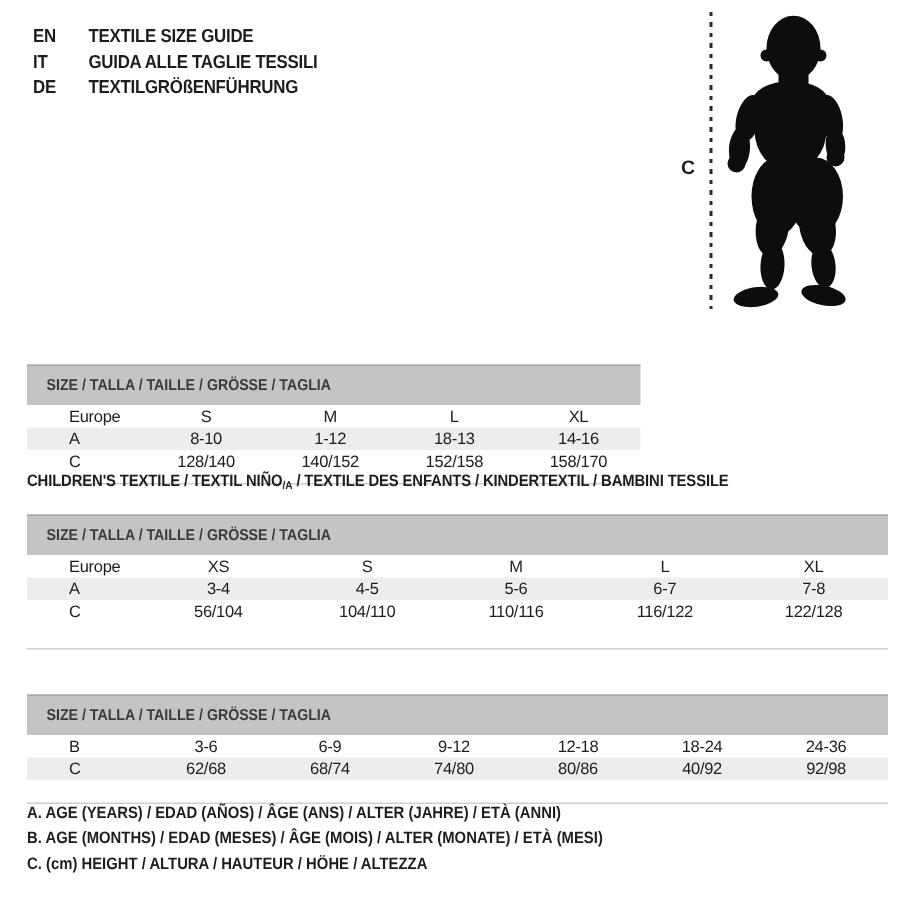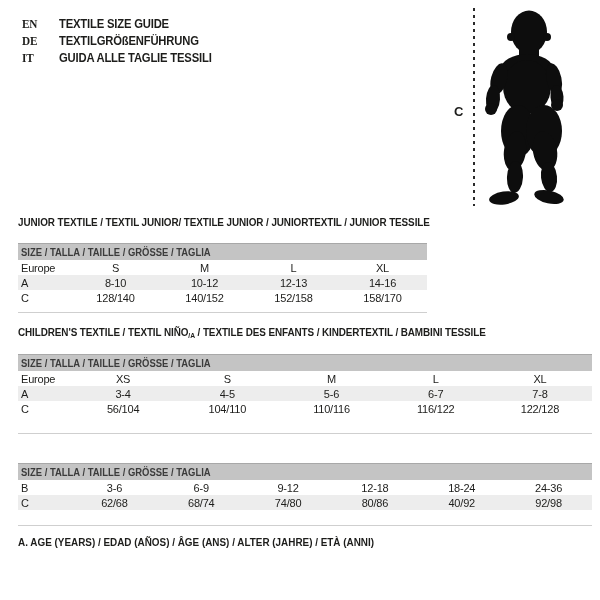--- a/index.html
+++ b/index.html
@@ -3,67 +3,67 @@
 <meta charset="utf-8">
 <style>
   html,body{margin:0;padding:0;background:#fff;}
   #app{position:relative;width:600px;height:600px;background:#ffffff;overflow:hidden;
        font-family:"Liberation Sans",sans-serif;color:#1d1d1b;}
   .cond{display:inline-block;transform:scaleX(.9);transform-origin:0 50%;white-space:nowrap;}
 
   
   #langs{position:absolute;left:22px;top:16px;}
   .lang-row{display:flex;line-height:17px;font-weight:bold;font-size:12.5px;letter-spacing:-.2px;}
-  .lang-code{width:37px;flex:0 0 37px;font-family:Liberation Serif, serif;}
+  .lang-code{width:37px;flex:0 0 37px;}
 
   
   #height-line{position:absolute;left:473px;top:8px;width:2px;height:198px;
        background:repeating-linear-gradient(to bottom,#2a2a2a 0 3px,transparent 3px 7px);}
   #height-label{position:absolute;left:454px;top:104px;font-weight:bold;font-size:13px;}
   #silhouette{position:absolute;left:482px;top:9px;}
 
   
   .section{position:absolute;left:18px;}
   #sec0{top:215px;width:409px;height:102px;}
-  #sec1{top:325px;width:574px;height:112px;}
+  #sec1{top:314px;width:574px;height:112px;}
   #sec2{top:426px;width:574px;height:102px;}
   .section-title{font-weight:bold;font-size:11px;line-height:15px;letter-spacing:-.1px;}
   .section-title .sub{font-size:7.5px;position:relative;top:2px;}
   .size-table{position:absolute;left:0;right:0;border-bottom:1px solid #cfcfcf;}
   #sec0 .size-table{top:28px;padding-bottom:7px;}
   #sec1 .size-table{top:29px;padding-bottom:17px;}
   #sec2 .size-table{top:37px;padding-bottom:15px;}
-  .size-bar{height:17px;background:#c4c4c4;border-top:1px solid #a8a8a8;display:flex;
-       align-items:center;padding-left:3px;box-sizing:border-box;font-weight:bold;
+  .size-bar{height:27px;background:#c4c4c4;border-top:1px solid #a8a8a8;display:flex;
+       align-items:center;padding-left:13px;box-sizing:border-box;font-weight:bold;
        font-size:10.5px;color:#3b3b3b;}
   .trow{display:flex;height:15px;align-items:center;font-size:11px;letter-spacing:-.2px;}
   .trow.shaded{background:#ededed;}
-  .rlabel{flex:0 0 50px;padding-left:3px;}
+  .rlabel{flex:0 0 50px;padding-left:3px;margin-left:25px;}
   .cell{flex:1;text-align:center;}
 
   
   #notes{position:absolute;left:18px;top:534px;font-weight:bold;font-size:11px;line-height:17.2px;}
 </style>
 </head>
 <body>
 
 <div id="app">
 
   <div id="langs">
     <div class="lang-row">
       <span class="lang-code"><span class="cond">EN</span></span>
       <span><span class="cond">TEXTILE SIZE GUIDE</span></span>
     </div>
     <div class="lang-row">
+      <span class="lang-code"><span class="cond">IT</span></span>
+      <span><span class="cond">GUIDA ALLE TAGLIE TESSILI</span></span>
+    </div>
+    <div class="lang-row">
       <span class="lang-code"><span class="cond">DE</span></span>
       <span><span class="cond">TEXTILGRÖßENFÜHRUNG</span></span>
-    </div>
-    <div class="lang-row">
-      <span class="lang-code"><span class="cond">IT</span></span>
-      <span><span class="cond">GUIDA ALLE TAGLIE TESSILI</span></span>
     </div>
   </div>
 
   <div id="height-line"></div>
   <div id="height-label">C</div>
   <div id="silhouette">
     <svg viewBox="0 0 90 197" width="90" height="197" aria-hidden="true">
       <g fill="#0d0d0d">
         <ellipse cx="47" cy="23" rx="18" ry="21.5"></ellipse>
         <circle cx="29" cy="28" r="4"></circle>
@@ -83,40 +83,37 @@
         <ellipse cx="33" cy="168" rx="8" ry="16" transform="rotate(3 33 168)"></ellipse>
         <ellipse cx="22" cy="189" rx="15" ry="6.5" transform="rotate(-8 22 189)"></ellipse>
         <ellipse cx="63" cy="142" rx="12" ry="20" transform="rotate(-10 63 142)"></ellipse>
         <ellipse cx="67" cy="168" rx="8" ry="15" transform="rotate(-6 67 168)"></ellipse>
         <ellipse cx="67" cy="188" rx="15" ry="6.5" transform="rotate(12 67 188)"></ellipse>
       </g>
     </svg>
   </div>
 
   <div class="section" id="sec0">
-    <div class="section-title">
-        <div><span class="cond"><span>JUNIOR TEXTILE / TEXTIL JUNIOR/ TEXTILE JUNIOR / JUNIORTEXTIL / JUNIOR TESSILE</span></span></div>
-      </div>
     <div class="size-table">
       <div class="size-bar">
           <span class="cond">SIZE / TALLA / TAILLE / GRÖSSE / TAGLIA</span>
         </div>
       <div>
           <div class="trow">
             <span class="rlabel">Europe</span>
             <span class="cell">S</span>
             <span class="cell">M</span>
             <span class="cell">L</span>
             <span class="cell">XL</span>
           </div>
           <div class="trow shaded">
             <span class="rlabel">A</span>
             <span class="cell">8-10</span>
-            <span class="cell">10-12</span>
-            <span class="cell">12-13</span>
+            <span class="cell">1-12</span>
+            <span class="cell">18-13</span>
             <span class="cell">14-16</span>
           </div>
           <div class="trow">
             <span class="rlabel">C</span>
             <span class="cell">128/140</span>
             <span class="cell">140/152</span>
             <span class="cell">152/158</span>
             <span class="cell">158/170</span>
           </div>
         </div>
@@ -183,15 +180,17 @@
             <span class="cell">80/86</span>
             <span class="cell">40/92</span>
             <span class="cell">92/98</span>
           </div>
         </div>
     </div>
   </div>
 
   <div id="notes">
     <div><span class="cond">A. AGE (YEARS) / EDAD (AÑOS) / ÂGE (ANS) / ALTER (JAHRE) / ETÀ (ANNI)</span></div>
+    <div><span class="cond">B. AGE (MONTHS) / EDAD (MESES) / ÂGE (MOIS) / ALTER (MONATE) / ETÀ (MESI)</span></div>
+    <div><span class="cond">C. (cm) HEIGHT / ALTURA / HAUTEUR / HÖHE / ALTEZZA</span></div>
   </div>
 
 </div>
 
 </body></html>

